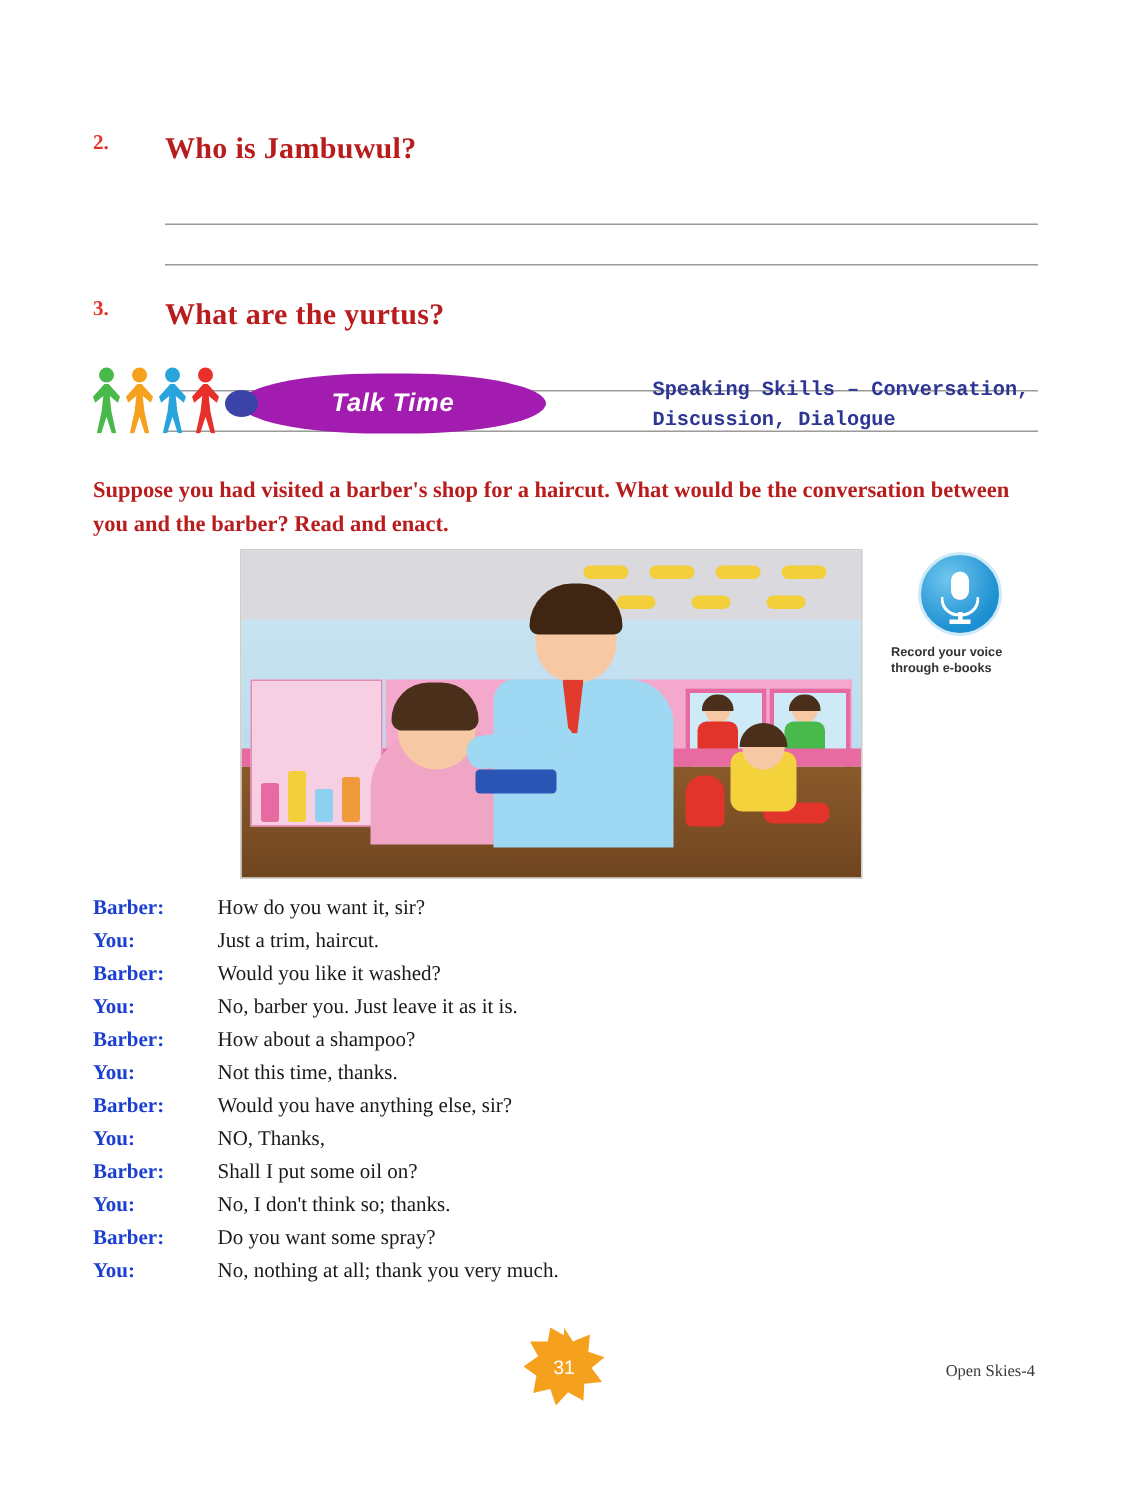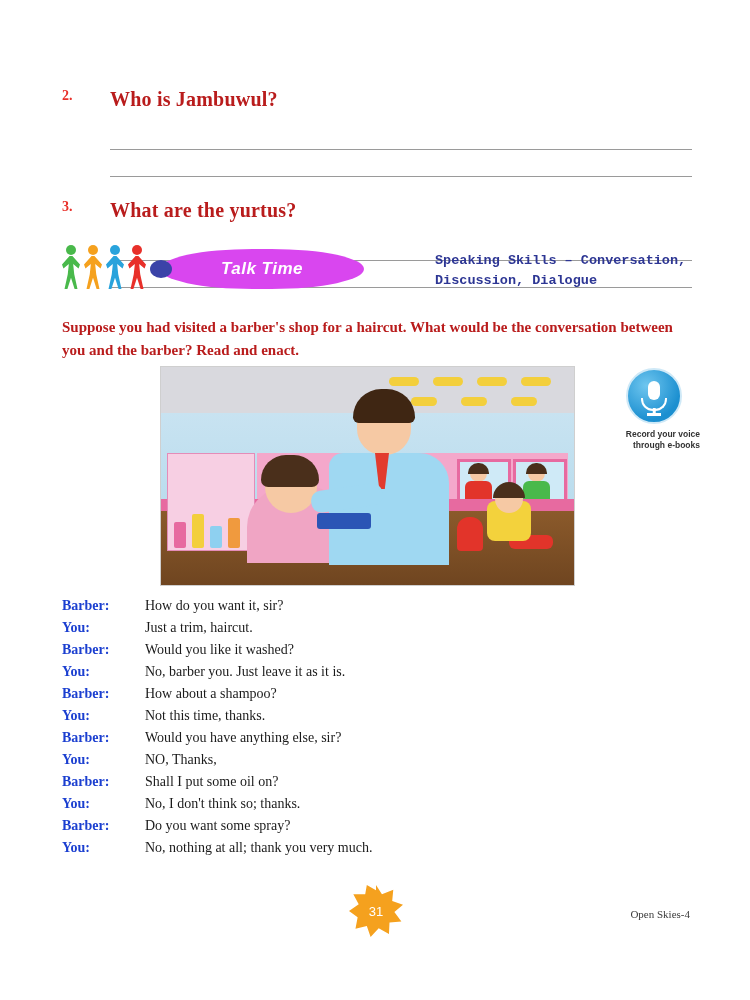--- a/index.html
+++ b/index.html
@@ -96,21 +96,21 @@
   .c-orange { background: #f5a11e; }
   .c-blue   { background: #29a3dc; }
   .c-red    { background: #e8302a; }
 
   .talk-bubble {
     position: absolute;
     left: 98px;
     top: 6px;
     width: 204px;
     height: 40px;
-    background: #d946ef;
+    background: #a21caf;
     border-radius: 50% / 55%;
     display: flex;
     align-items: center;
     justify-content: center;
   }
   .talk-bubble:before {
     content: "";
     position: absolute;
     left: -10px;
     top: 11px;
@@ -237,24 +237,24 @@
   .cs-hair { position:absolute; left:14px; top:-3px; width:32px; height:16px; background:#4a2f1b; border-radius:16px 16px 0 0; }
   .cs-legs { position:absolute; left:30px; top:50px; width:44px; height:14px; background:#e2342a; border-radius:6px; }
   .w-person { position:absolute; width:34px; height:44px; }
   .w-head { position:absolute; left:9px; top:0; width:17px; height:17px; background:#f6c9a4; border-radius:50%; }
   .w-hair { position:absolute; left:7px; top:-2px; width:21px; height:11px; background:#4a2f1b; border-radius:10px 10px 0 0; }
   .w-body { position:absolute; left:4px; top:16px; width:27px; height:27px; border-radius:6px; }
 
   
   .mic-badge {
     position: absolute;
-    left: 608px;
+    left: 594px;
     top: 368px;
     width: 92px;
-    text-align: right;
+    text-align: left;
   }
   .mic-circle {
     width: 52px; height: 52px; border-radius: 50%;
     background: radial-gradient(circle at 35% 30%, #6fc6ef, #1b8fd0 70%);
     margin: 0 auto;
     position: relative;
     border: 2px solid #cfe9f7;
   }
   .mic-shape {
     position:absolute; left: 50%; top: 11px; transform: translateX(-50%);

